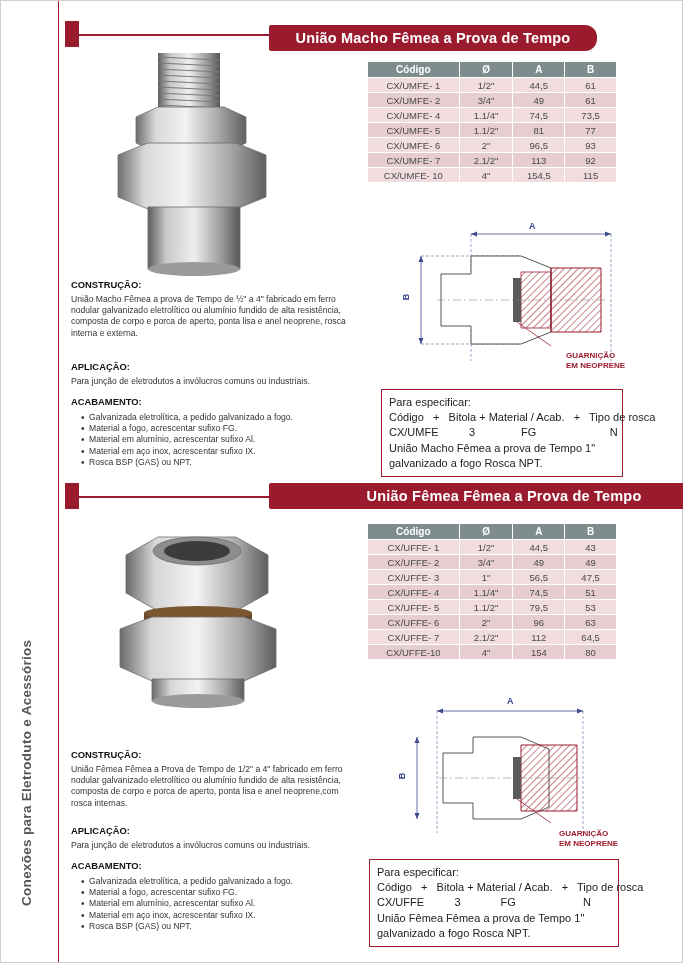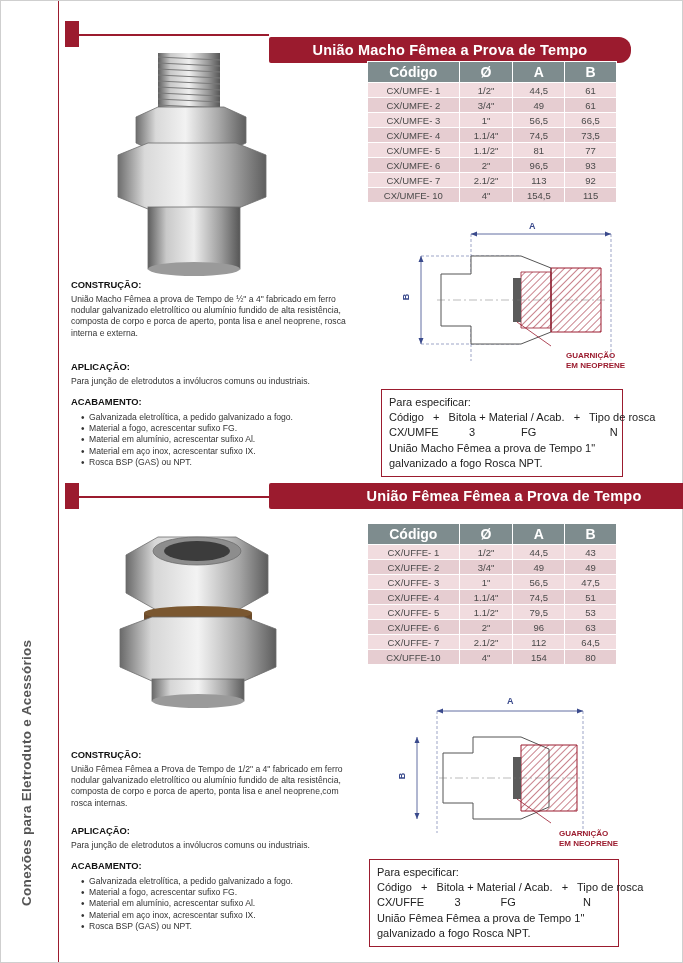--- a/index.html
+++ b/index.html
@@ -62,21 +62,21 @@
   table.spec {
     position: absolute;
     border-collapse: collapse;
     font-size: 9.5px;
     color: #4a4a4a;
   }
   table.spec th {
     background: #7e8c8e;
     color: #ffffff;
     font-weight: bold;
-    font-size: 14px;
+    font-size: 10px;
     border: 1px solid #ffffff;
     padding: 2px 0;
     text-align: center;
   }
   table.spec td {
     border: 1px solid #ffffff;
     padding: 1.5px 0;
     text-align: center;
     background: #f1dcdf;
   }
@@ -118,21 +118,21 @@
 </head>
 <body>
 
 <div class="page">
 
   <div class="sidebar">
     <div class="sidebar-text">Conexões para Eletroduto e Acessórios</div>
   </div>
 
   <div class="title-tab" style="left:64px; top:20px;"></div>
-  <div class="title-bar" style="left:268px; top:36px; width:362px;">União Macho Fêmea a Prova de Tempo</div>
+  <div class="title-bar" style="left:268px; top:24px; width:328px;">União Macho Fêmea a Prova de Tempo</div>
   <div class="hrule" style="left:64px; top:33px; width:204px;"></div>
 
   <div class="drawing" style="left:95px; top:46px; width:200px; height:230px;">
     <svg width="200" height="230" viewBox="0 0 200 230">
       <defs>
         <linearGradient id="g1" x1="0" y1="0" x2="1" y2="0">
           <stop offset="0" stop-color="#6e6e6e"></stop>
             <stop offset="0.18" stop-color="#d9d9d9"></stop>
           <stop offset="0.45" stop-color="#f2f2f2"></stop>
             <stop offset="0.75" stop-color="#a8a8a8"></stop>
@@ -183,26 +183,20 @@
           <td class="code">CX/UMFE- 1</td>
           <td>1/2"</td>
           <td>44,5</td>
           <td>61</td>
         </tr>
       <tr>
           <td class="code">CX/UMFE- 2</td>
           <td>3/4"</td>
           <td>49</td>
           <td>61</td>
-        </tr>
-      <tr>
-          <td class="code">CX/UMFE- 3</td>
-          <td>1"</td>
-          <td>56,5</td>
-          <td>66,5</td>
         </tr>
       <tr>
           <td class="code">CX/UMFE- 4</td>
           <td>1.1/4"</td>
           <td>74,5</td>
           <td>73,5</td>
         </tr>
       <tr>
           <td class="code">CX/UMFE- 5</td>
           <td>1.1/2"</td>

